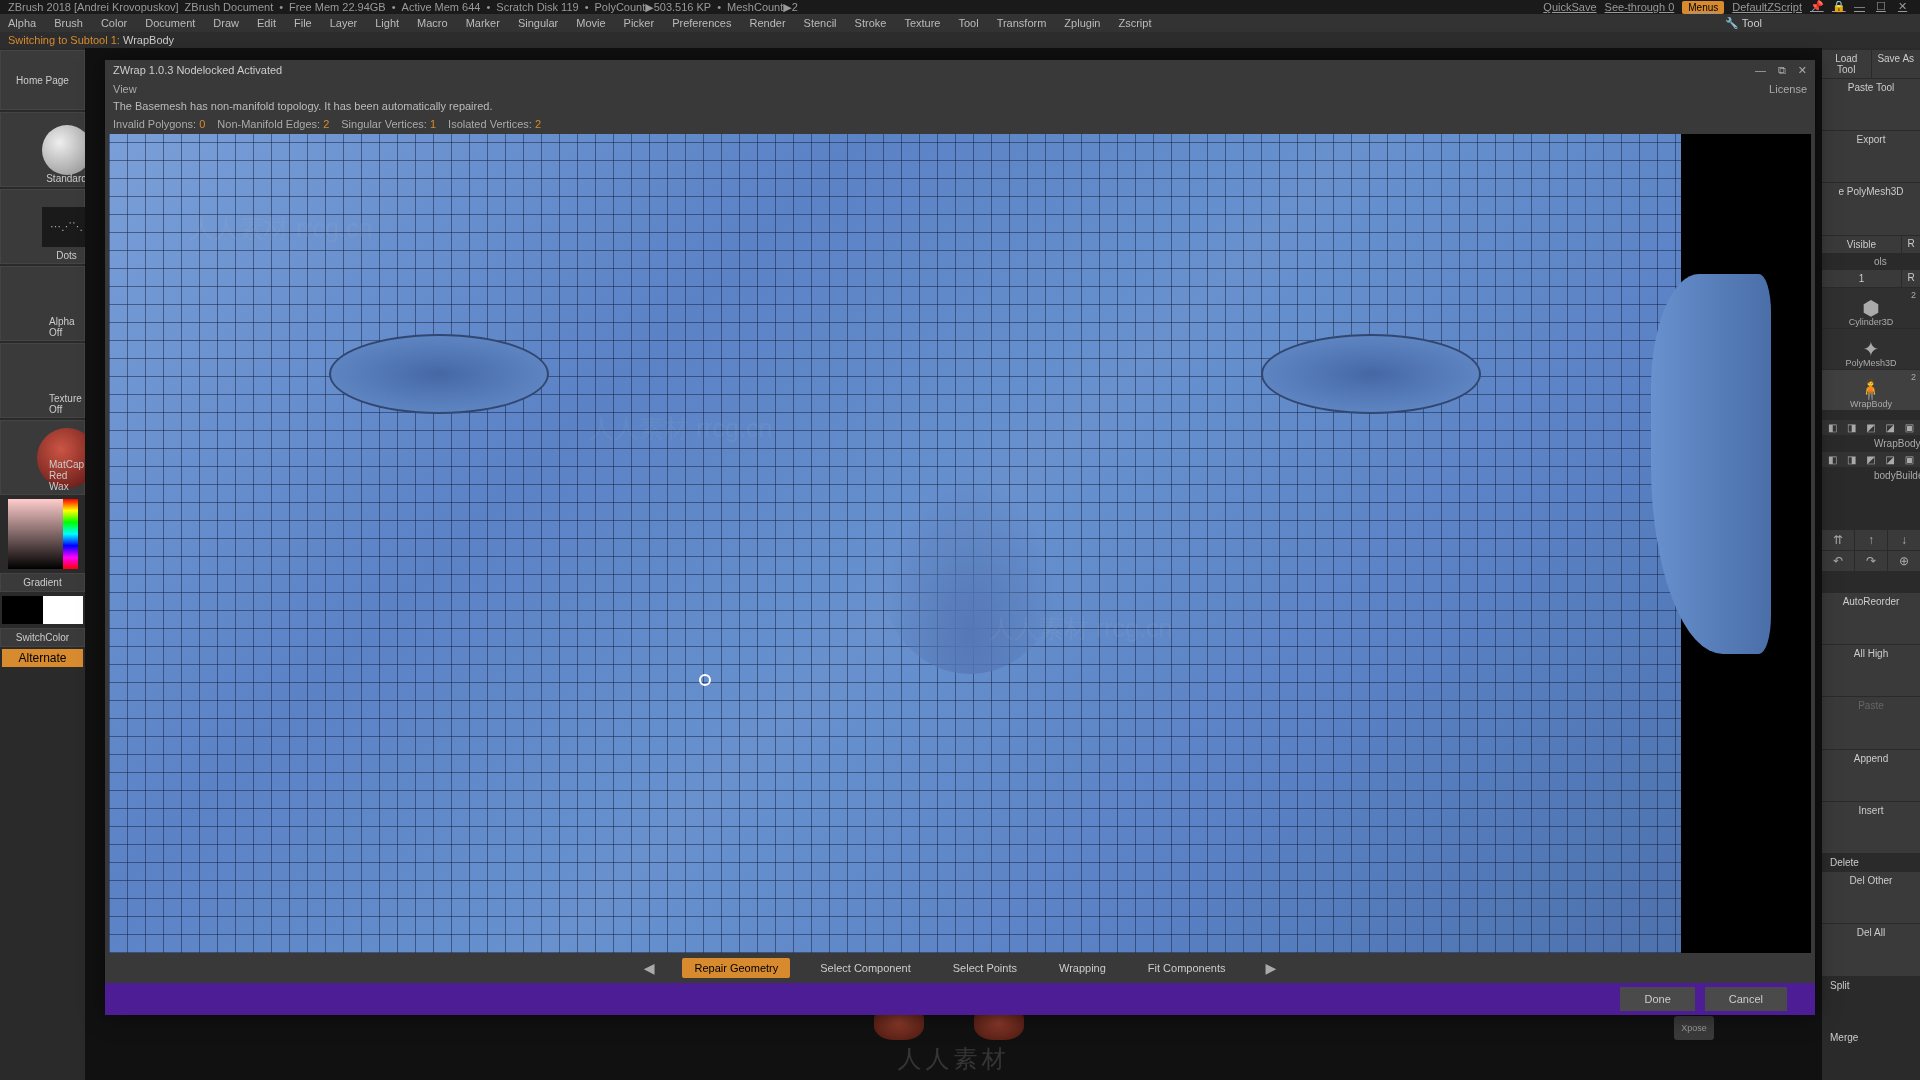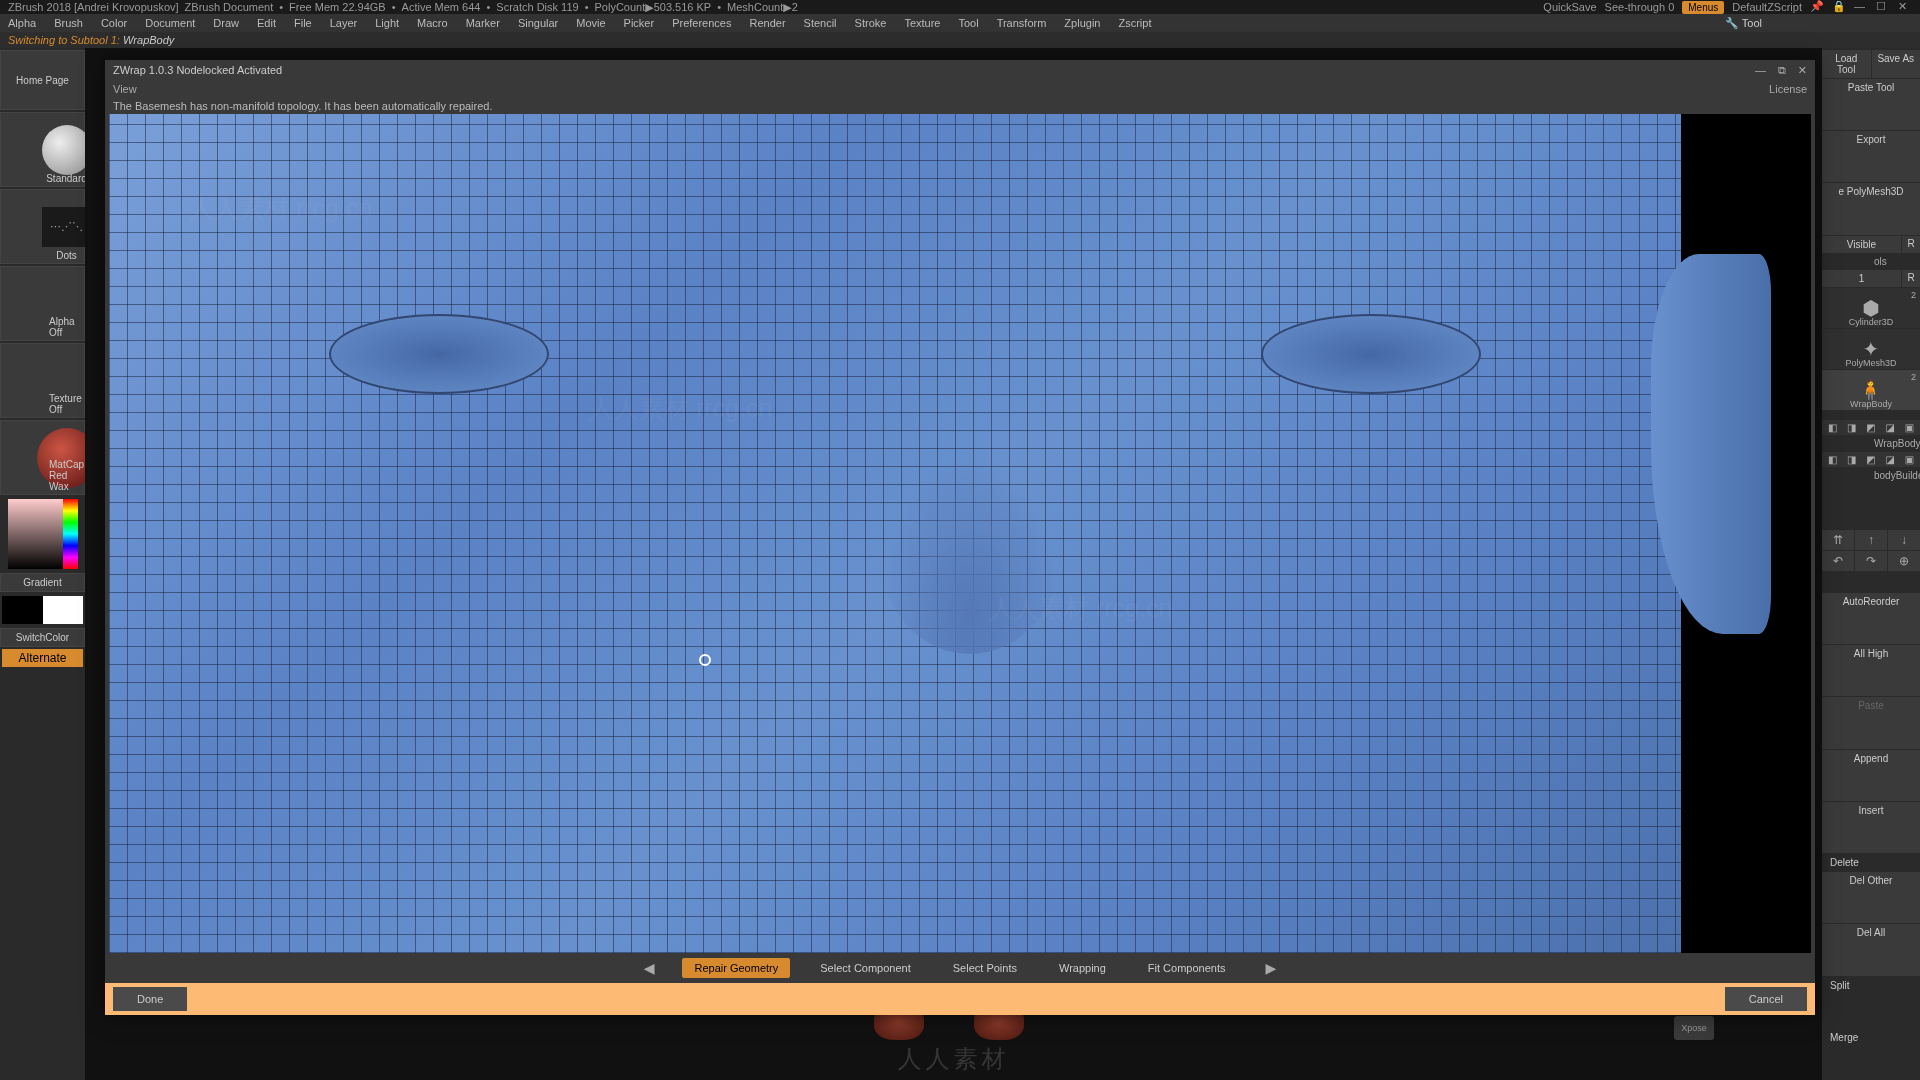--- a/index.html
+++ b/index.html
@@ -1,31 +1,31 @@
 <!DOCTYPE html>
 <html><head>
   <meta charset="utf-8">
   <style>
     * { margin: 0; padding: 0; box-sizing: border-box; font-family: Arial, sans-serif; font-size: 11px; user-select: none; }
     body { background: #2a2a2a; color: #aaa; width: 1920px; height: 1080px; overflow: hidden; position: relative; }
     
     
     .titlebar { height: 14px; background: #1a1a1a; display: flex; align-items: center; padding: 0 8px; color: #999; font-size: 10px; }
     .titlebar-item { margin-right: 6px; }
-    .titlebar-right { margin-left: auto; display: flex; gap: 8px; align-items: center; }
+    .titlebar-right { margin-left: auto; display: flex; gap: 8px; align-items: center; text-decoration: underline; }
     .menus-btn { background: #d88a2e; color: #000; padding: 1px 6px; border-radius: 2px; font-size: 10px; }
     .sys-icon { width: 14px; height: 14px; display: inline-block; }
     
     
     .menubar { height: 18px; background: #333; display: flex; align-items: center; padding: 0 8px; gap: 18px; font-size: 11px; color: #bbb; }
     .menubar-item { cursor: pointer; }
     .tool-label { margin-left: auto; color: #ccc; padding-right: 150px; }
     
     
-    .statusbar { height: 16px; background: #2d2d2d; padding: 0 8px; display: flex; align-items: center; font-size: 11px; font-style: italic; }
+    .statusbar { height: 16px; background: #2d2d2d; padding: 0 8px; display: flex; align-items: center; font-size: 11px; }
     .statusbar .sw-label { color: #d88a2e; }
     .statusbar .sw-val { color: #ccc; }
     
     
     .main { display: flex; height: calc(100% - 48px); }
     
     
     .left { width: 85px; background: #2a2a2a; display: flex; flex-direction: column; gap: 2px; padding-top: 2px; }
     .left-btn { background: #3a3a3a; color: #ccc; text-align: center; padding: 3px; font-size: 10px; border: 1px solid #444; cursor: pointer; }
     .left-btn.home { height: 60px; display: flex; align-items: center; justify-content: center; }
@@ -82,21 +82,21 @@
     .nose { position: absolute; top: 340px; left: 50%; transform: translateX(-80px); width: 180px; height: 200px; background: radial-gradient(ellipse at 50% 80%, #5577b5 0%, transparent 70%); border-radius: 40% 40% 50% 50%; }
     .cursor-marker { position: absolute; top: 540px; left: 590px; width: 12px; height: 12px; border: 2px solid #fff; border-radius: 50%; }
     .dark-right { position: absolute; top: 0; right: 0; width: 130px; height: 100%; background: #000; }
     .ear { position: absolute; top: 140px; right: 40px; width: 120px; height: 380px; background: linear-gradient(90deg, #6891ce, #4a6ea8); border-radius: 40% 10% 10% 60% / 30% 10% 10% 50%; }
     
     .modal-steps { height: 30px; display: flex; align-items: center; justify-content: center; gap: 18px; background: #393939; padding: 0 20px; }
     .step-btn { color: #ccc; font-size: 11px; padding: 4px 12px; cursor: pointer; }
     .step-btn.active { background: #d88a2e; color: #000; border-radius: 2px; }
     .step-arrow { color: #aaa; font-size: 14px; cursor: pointer; padding: 0 10px; }
     
-    .modal-footer { height: 32px; display: flex; align-items: center; justify-content: space-between; gap: 10px; padding: 0 8px; background: #fdba74; }
+    .modal-footer { height: 32px; display: flex; align-items: center; justify-content: flex-end; gap: 10px; padding: 0 28px; background: #4c1d95; }
     .modal-footer button { background: #4a4a4a; color: #ccc; border: none; padding: 6px 24px; font-size: 11px; cursor: pointer; }
     
     
     .feet { position: absolute; bottom: 40px; left: 50%; transform: translateX(-80px); display: flex; gap: 50px; }
     .foot { width: 50px; height: 35px; background: radial-gradient(ellipse, #8b3a2a, #4a1810); border-radius: 40%; }
     
     
     .branding { position: absolute; bottom: 5px; left: 50%; transform: translateX(-50%); color: #888; font-size: 24px; letter-spacing: 4px; opacity: 0.3; }
     
     
@@ -293,20 +293,26 @@
       <span>—</span>
       <span>⧉</span>
       <span>✕</span>
     </div>
   </div>
   <div class="modal-menubar">
     <span>View</span>
     <span>License</span>
   </div>
   <div class="modal-msg">The Basemesh has non-manifold topology. It has been automatically repaired.</div>
+  <div class="modal-stats">
+    <span><span>Invalid Polygons:</span> <span class="val">0</span></span>
+    <span><span>Non-Manifold Edges:</span> <span class="val">2</span></span>
+    <span><span>Singular Vertices:</span> <span class="val">1</span></span>
+    <span><span>Isolated Vertices:</span> <span class="val">2</span></span>
+  </div>
   <div class="modal-viewport">
     <div class="viewport-mesh">
       <div class="wireframe-overlay"></div>
       <div class="eye-l"></div>
       <div class="eye-r"></div>
       <div class="nose"></div>
       <div class="dark-right"></div>
       <div class="ear"></div>
       <div class="cursor-marker"></div>
     </div>

